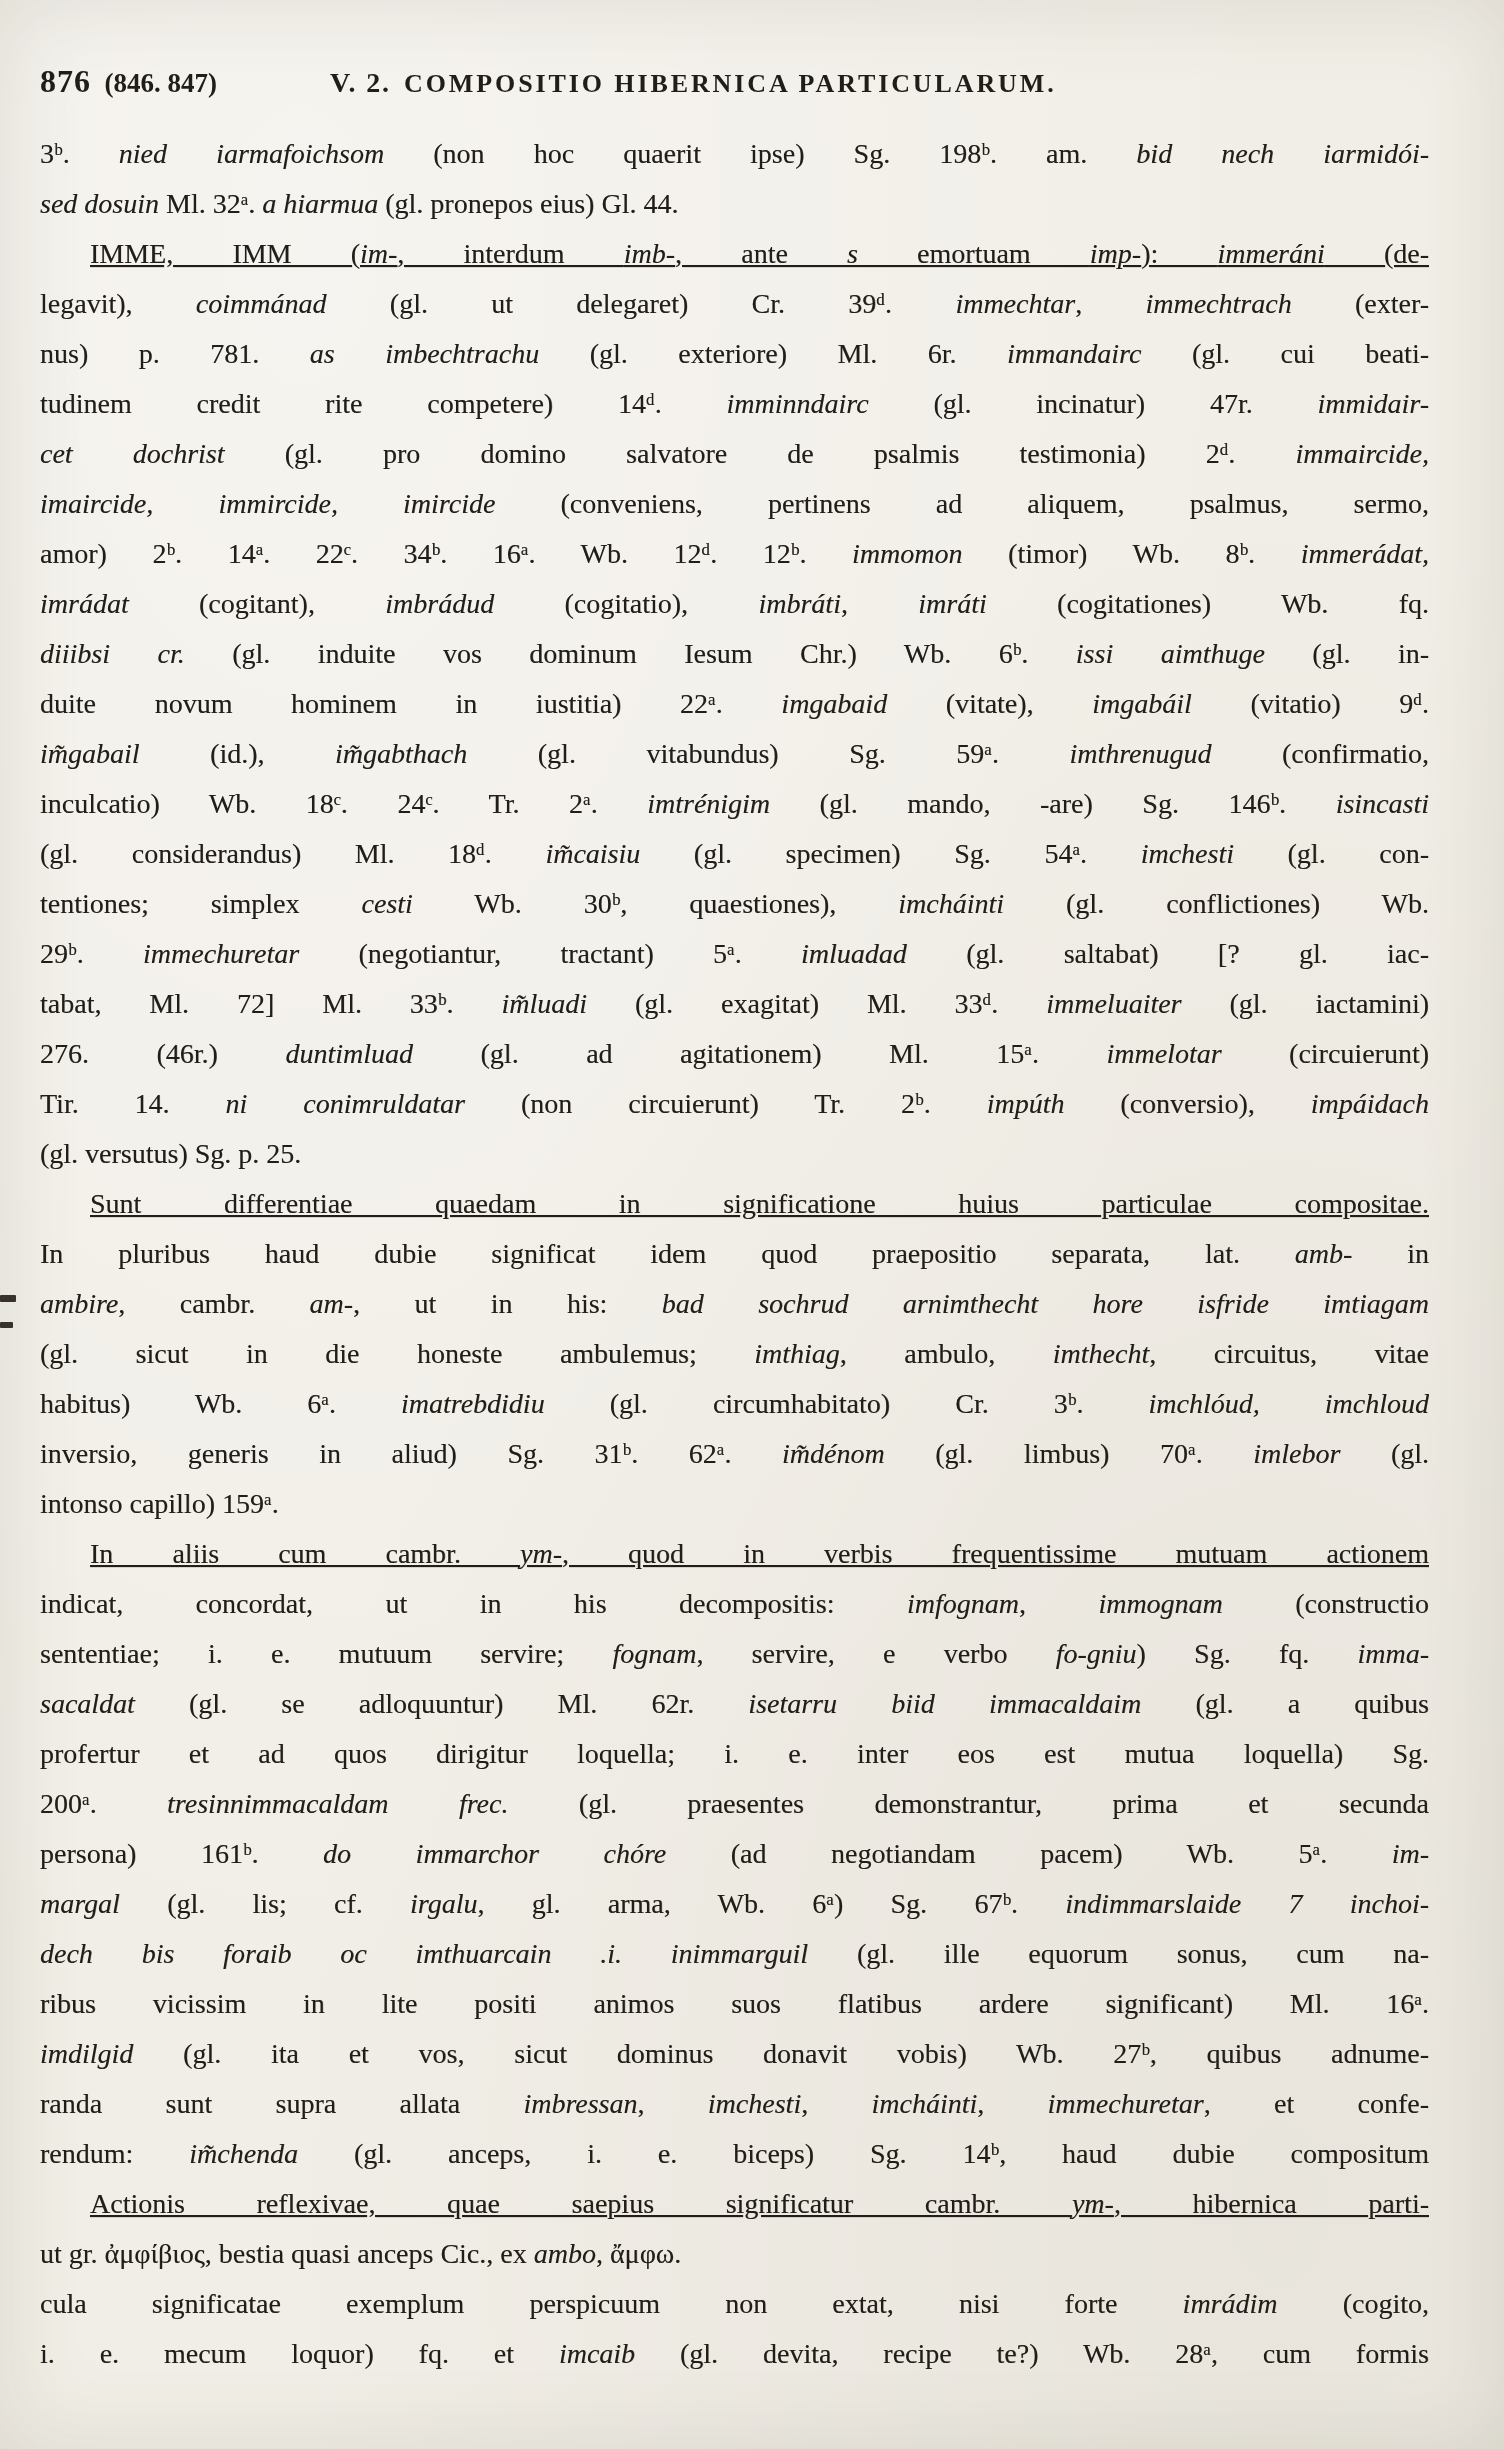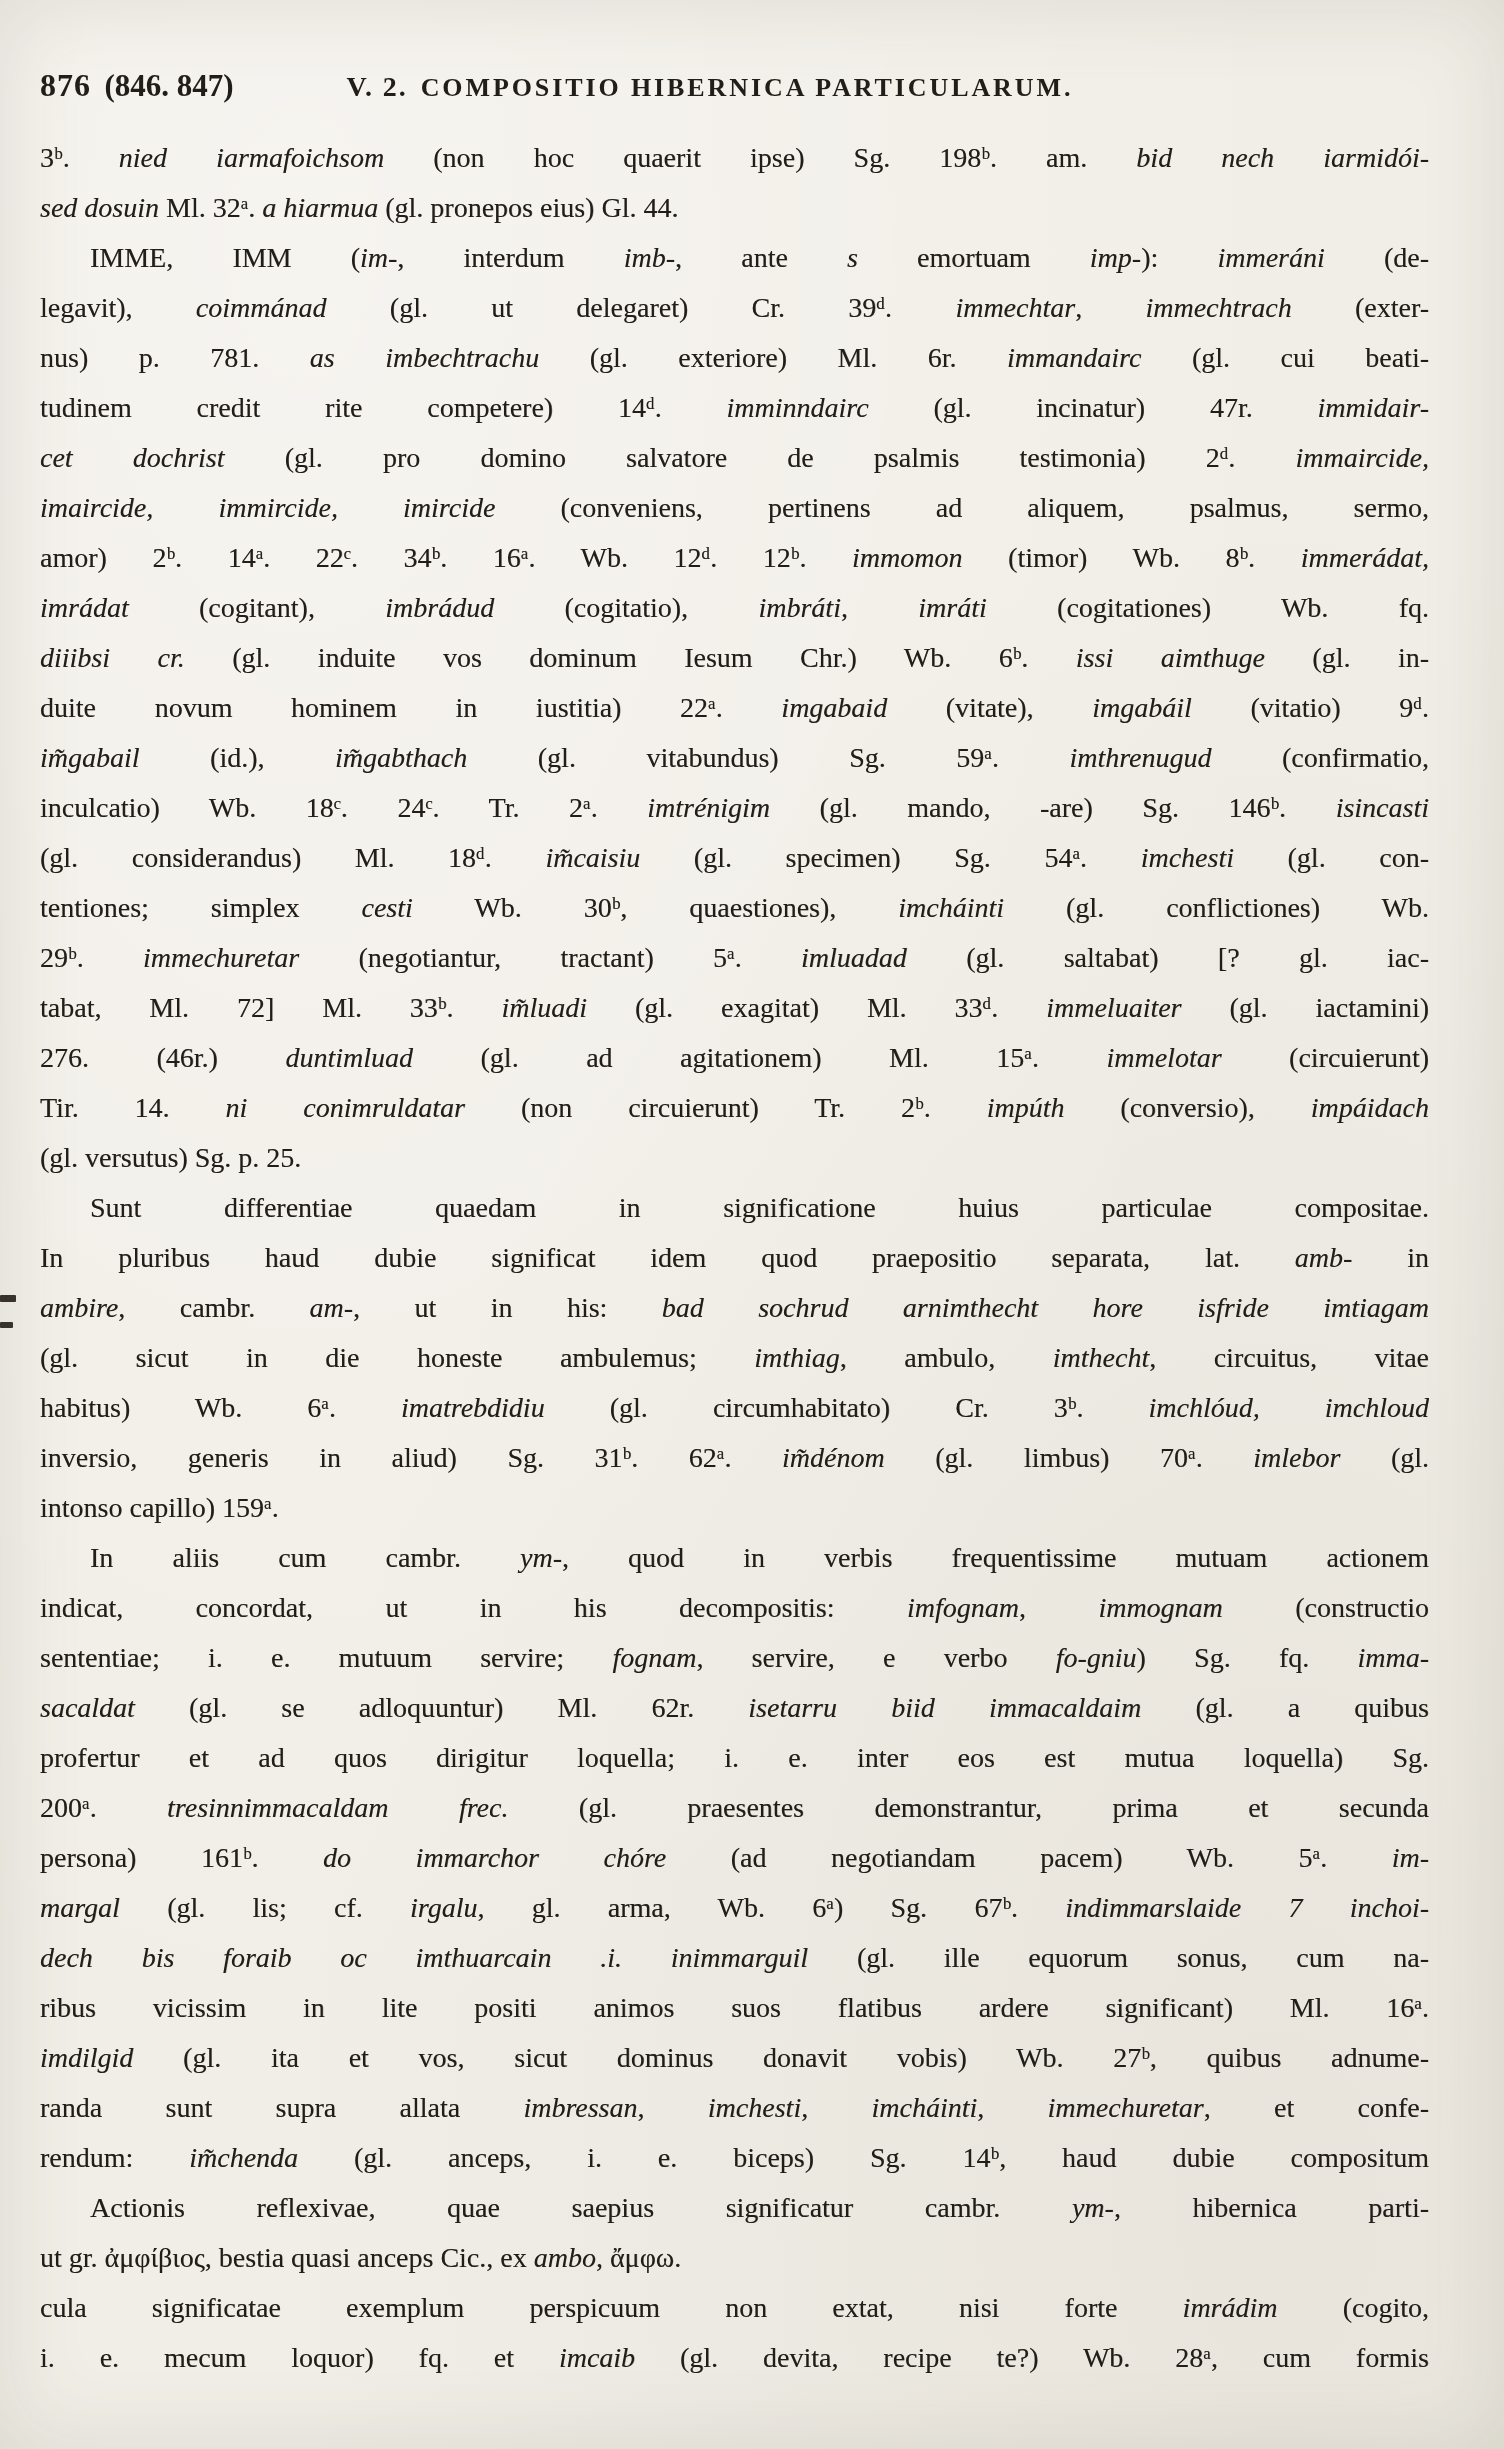--- a/index.html
+++ b/index.html
@@ -26,21 +26,21 @@
     align-items:baseline;
     margin-bottom:29px;
     white-space:nowrap;
   }
   .pagenum{
     font-size:32px;
     font-weight:bold;
     letter-spacing:1px;
   }
   .folio{
-    font-size:31px;
+    font-size:27px;
     font-weight:bold;
     margin-left:13.4px;
     margin-top:39px;
   }
   .section{
     font-size:28px;
     font-weight:bold;
     margin-left:113px;
     letter-spacing:1.9px;
   }
@@ -61,20 +61,21 @@
     text-align-last:justify;
     white-space:normal;
     overflow:hidden;
     text-shadow:0.3px 0.3px 0.5px rgba(35,30,22,0.45);
   }
   .line.end{
     text-align-last:left;
   }
   .line.indent{
     text-indent:50px;
+    text-decoration:underline;
   }
   .line i{
     font-style:italic;
   }
   .margin-mark{
     position:absolute;
     left:0;
     background:#38332a;
     border-radius:1px;
   }

